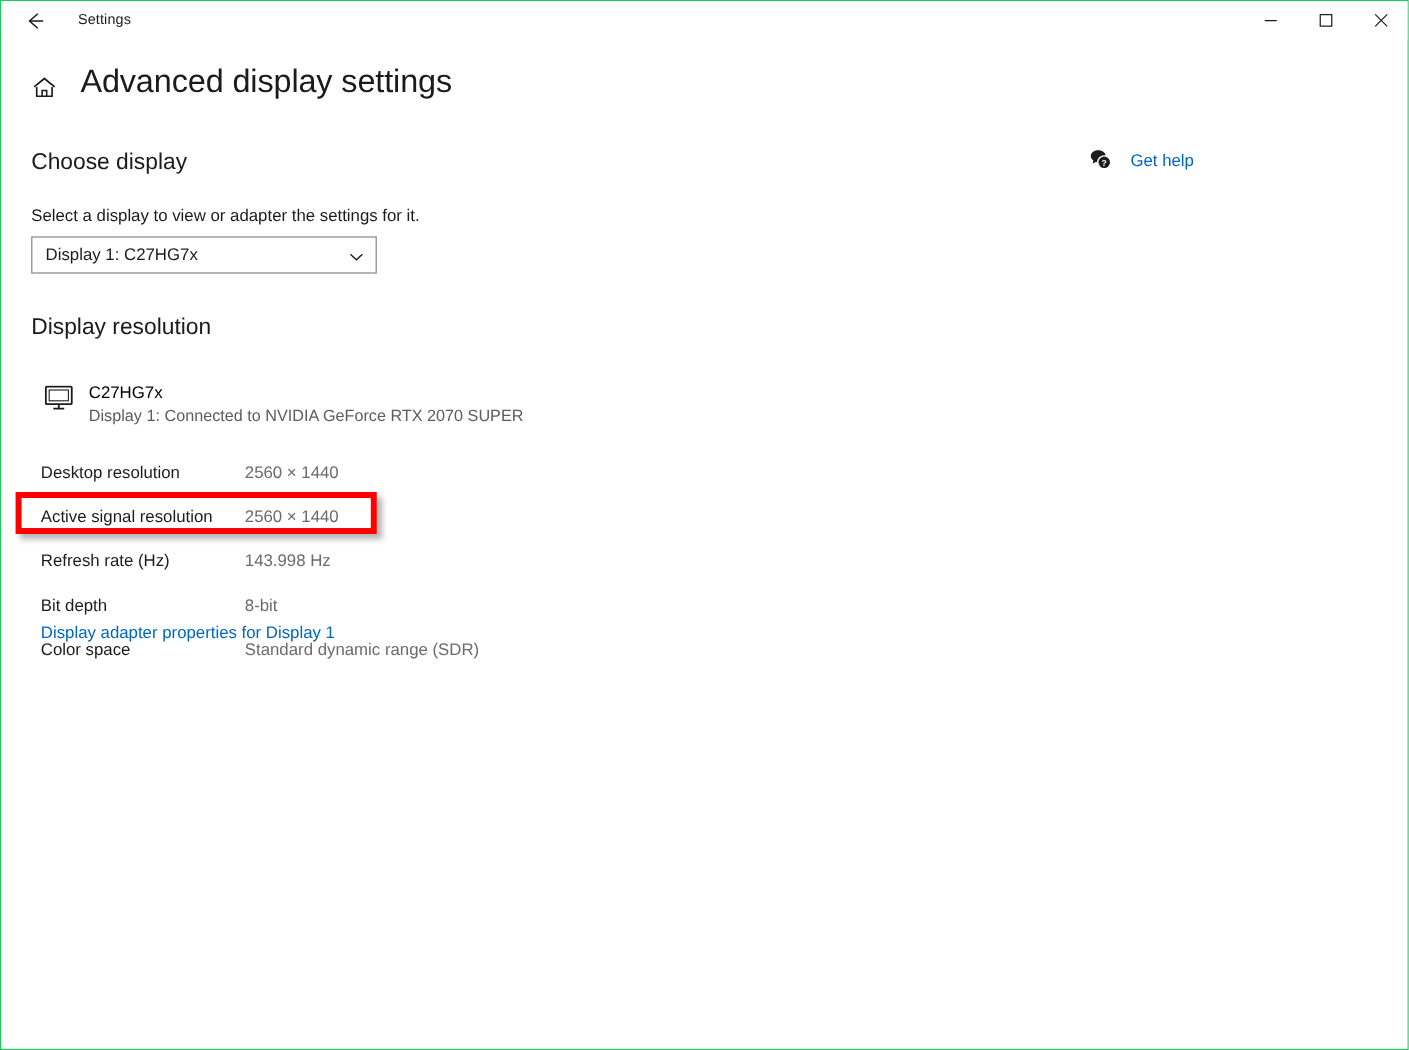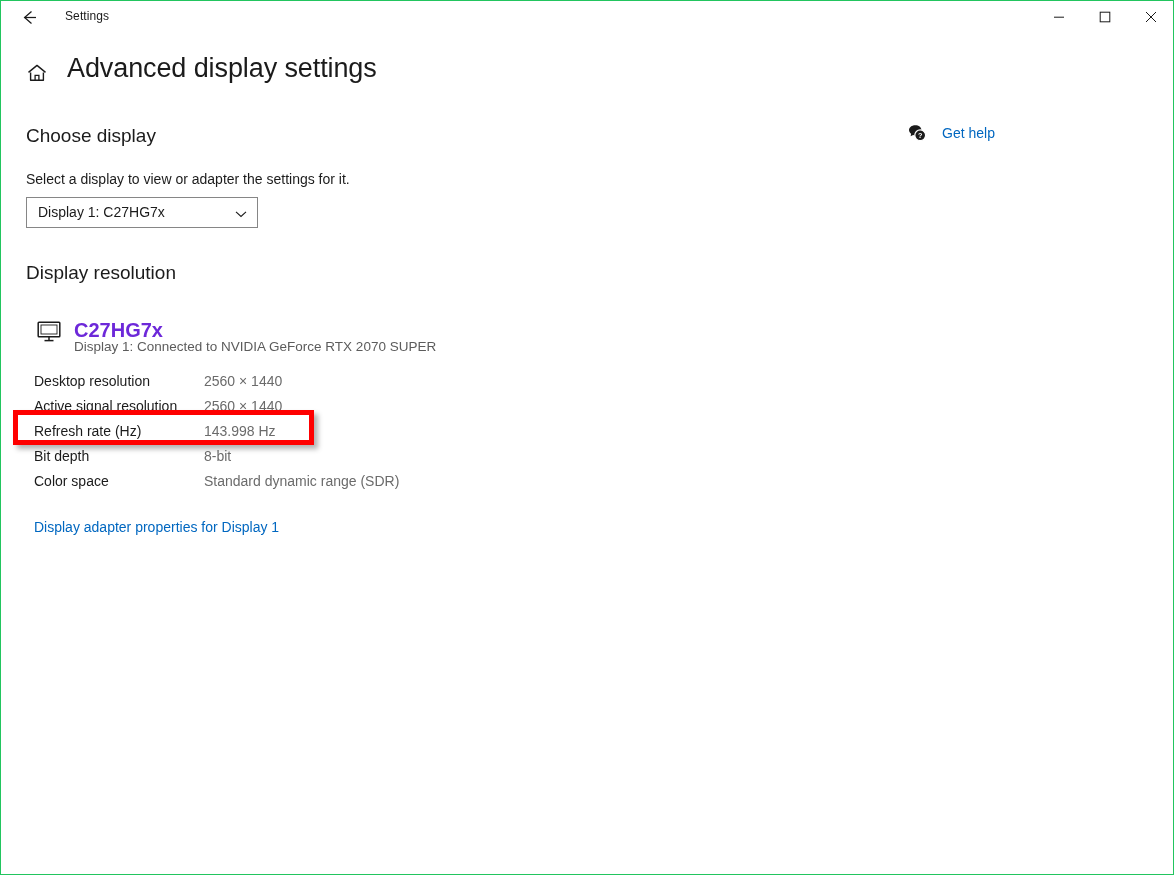--- a/index.html
+++ b/index.html
@@ -94,21 +94,21 @@
     left: 25px; top: 170px;
     font-size: 14px;
     color: #1b1b1b;
     white-space: nowrap;
   }
 
   
   #display-select {
     position: absolute;
     left: 25px; top: 196px;
-    width: 232px; height: 31px;
+    width: 288px; height: 31px;
     border: 1px solid #868686;
     background: #ffffff;
     cursor: default;
   }
   #display-select-value {
     position: absolute;
     left: 11px; top: 6px;
     font-size: 14px;
     color: #1b1b1b;
     white-space: nowrap;
@@ -121,44 +121,44 @@
 
   
   #monitor-icon-wrap {
     position: absolute;
     left: 36px; top: 320px;
     width: 26px; height: 22px;
   }
   #monitor-name {
     position: absolute;
     left: 73px; top: 318px;
-    font-size: 20px;
-    color: #6d28d9;
-    white-space: nowrap;
-    font-weight: bold;
+    font-size: 14px;
+    color: #000000;
+    white-space: nowrap;
   }
   #monitor-connection {
     position: absolute;
     left: 73px; top: 338px;
     font-size: 13.5px;
     color: #5c5c5c;
     white-space: nowrap;
   }
 
   
   #info-rows {
     position: absolute;
     left: 33px; top: 368px;
     width: 520px;
   }
   .info-row {
     position: relative;
     height: 25px;
     line-height: 25px;
     white-space: nowrap;
+    margin-top: 12px;
   }
   .info-label {
     position: absolute;
     left: 0; top: 0;
     font-size: 14px;
     color: #1b1b1b;
   }
   .info-value {
     position: absolute;
     left: 170px; top: 0;

